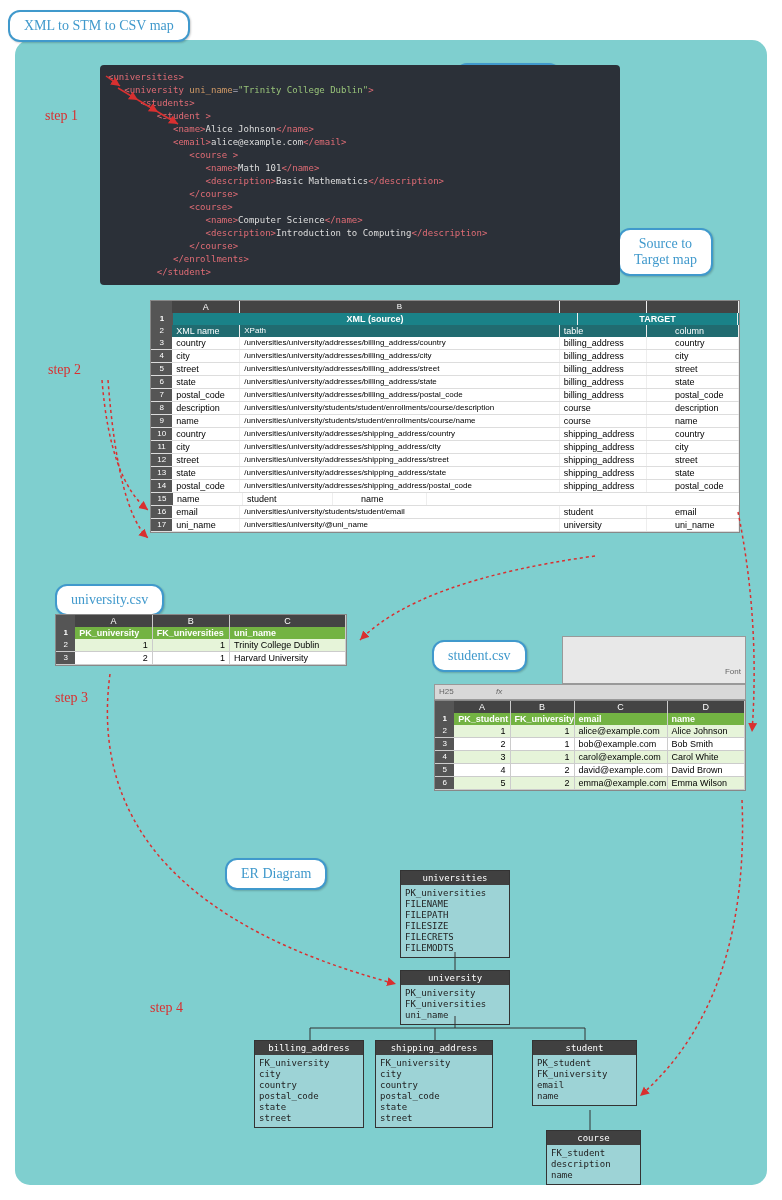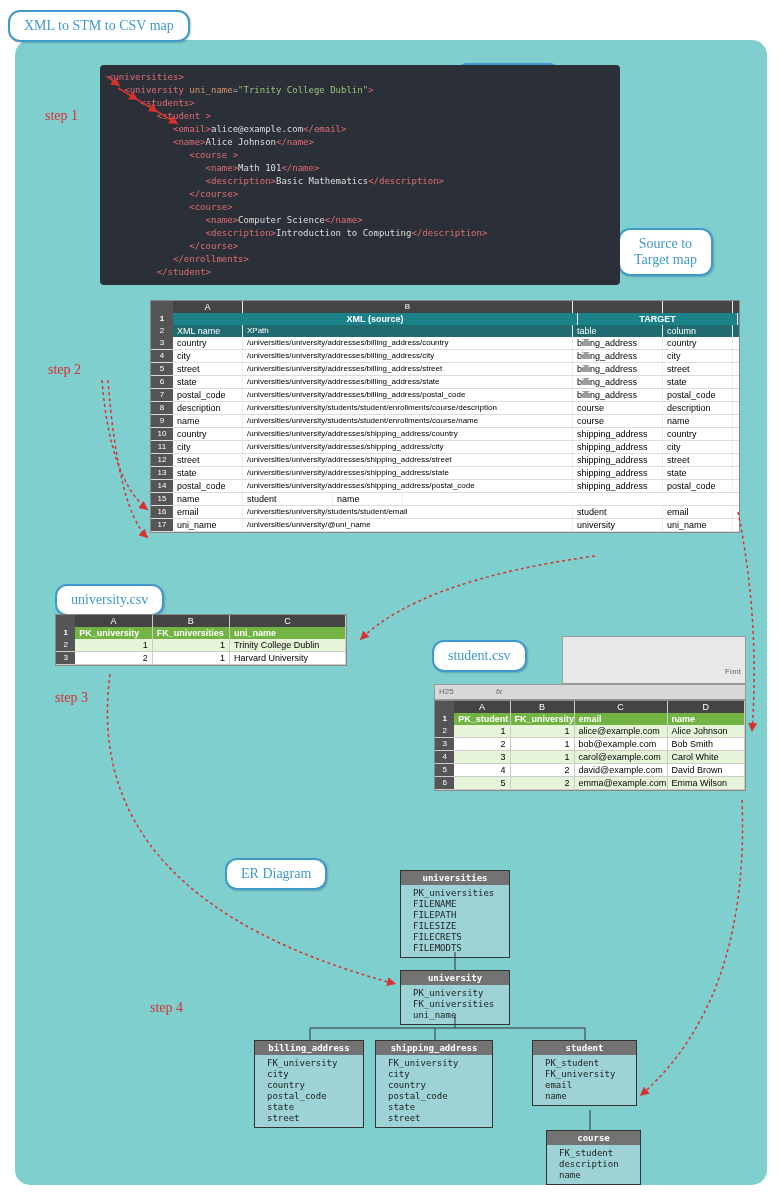--- a/index.html
+++ b/index.html
@@ -73,21 +73,21 @@
   .map-row {
     display: flex; border-bottom: 1px solid #ddd; background: #fff;
   }
   .map-rownum {
     width: 22px; background: #555; color: #fff; text-align: center; font-size: 8px; padding: 1px 0;
   }
   .map-cell { padding: 1px 4px; border-right: 1px solid #eee; overflow: hidden; white-space: nowrap; }
   .c-name { width: 70px; }
   .c-xpath { width: 330px; font-size: 8px; }
   .c-table { width: 90px; }
-  .c-col { width: 70px; }
+  .c-col { width: 70px; margin-left: 24px; }
   
   .csv-table {
     position: absolute;
     font-size: 9px;
     background: #fff;
     border: 1px solid #888;
   }
   .csv-colhead { display: flex; background: #444; color: #fff; }
   .csv-head { display: flex; background: #73b343; color: #fff; font-weight: bold; }
   .csv-row { display: flex; background: #fff; border-bottom: 1px solid #ccc; }
@@ -96,28 +96,28 @@
   .csv-cell { padding: 1px 4px; border-right: 1px solid #ccc; overflow: hidden; white-space: nowrap;}
   
   .er-box {
     position: absolute;
     background: #9dd3d6;
     border: 1px solid #333;
     font-family: monospace;
     font-size: 9px;
   }
   .er-title {
-    background: #737373;
+    background: #404040;
     color: #fff;
     text-align: center;
     padding: 2px 0;
-    font-weight: bold;
+    font-weight: normal;
   }
   .er-body {
-    padding: 3px 12px;
+    padding: 3px 4px;
     line-height: 11px;
     color: #222;
     border-radius: 25px;
   }
   svg.arrows { position: absolute; top:0; left:0; pointer-events:none; }
   .toolbar-stub {
     position: absolute;
     background: #ddd;
     border: 1px solid #999;
     font-size: 8px;
@@ -141,22 +141,22 @@
 <div class="step-label" style="top:108px; left:45px;">step 1</div>
 <div class="step-label" style="top:362px; left:48px;">step 2</div>
 <div class="step-label" style="top:690px; left:55px;">step 3</div>
 <div class="step-label" style="top:1000px; left:150px;">step 4</div>
 
 <div class="xml-code" id="xml-block">
     <div><span class="tag">&lt;universities&gt;</span></div>
     <div>&nbsp;&nbsp;&nbsp;<span class="tag">&lt;university</span> <span class="attr">uni_name</span>=<span class="val">"Trinity College Dublin"</span><span class="tag">&gt;</span></div>
     <div>&nbsp;&nbsp;&nbsp;&nbsp;&nbsp;&nbsp;<span class="tag">&lt;students&gt;</span></div>
     <div>&nbsp;&nbsp;&nbsp;&nbsp;&nbsp;&nbsp;&nbsp;&nbsp;&nbsp;<span class="tag">&lt;student &gt;</span></div>
+    <div>&nbsp;&nbsp;&nbsp;&nbsp;&nbsp;&nbsp;&nbsp;&nbsp;&nbsp;&nbsp;&nbsp;&nbsp;<span class="tag">&lt;name&gt;</span><span class="text">Alice Johnson</span><span class="tag">&lt;/name&gt;</span></div>
     <div>&nbsp;&nbsp;&nbsp;&nbsp;&nbsp;&nbsp;&nbsp;&nbsp;&nbsp;&nbsp;&nbsp;&nbsp;<span class="tag">&lt;email&gt;</span><span class="text">alice@example.com</span><span class="tag">&lt;/email&gt;</span></div>
-    <div>&nbsp;&nbsp;&nbsp;&nbsp;&nbsp;&nbsp;&nbsp;&nbsp;&nbsp;&nbsp;&nbsp;&nbsp;<span class="tag">&lt;name&gt;</span><span class="text">Alice Johnson</span><span class="tag">&lt;/name&gt;</span></div>
     <div>&nbsp;&nbsp;&nbsp;&nbsp;&nbsp;&nbsp;&nbsp;&nbsp;&nbsp;&nbsp;&nbsp;&nbsp;&nbsp;&nbsp;&nbsp;<span class="tag">&lt;course &gt;</span></div>
     <div>&nbsp;&nbsp;&nbsp;&nbsp;&nbsp;&nbsp;&nbsp;&nbsp;&nbsp;&nbsp;&nbsp;&nbsp;&nbsp;&nbsp;&nbsp;&nbsp;&nbsp;&nbsp;<span class="tag">&lt;name&gt;</span><span class="text">Math 101</span><span class="tag">&lt;/name&gt;</span></div>
     <div>&nbsp;&nbsp;&nbsp;&nbsp;&nbsp;&nbsp;&nbsp;&nbsp;&nbsp;&nbsp;&nbsp;&nbsp;&nbsp;&nbsp;&nbsp;&nbsp;&nbsp;&nbsp;<span class="tag">&lt;description&gt;</span><span class="text">Basic Mathematics</span><span class="tag">&lt;/description&gt;</span></div>
     <div>&nbsp;&nbsp;&nbsp;&nbsp;&nbsp;&nbsp;&nbsp;&nbsp;&nbsp;&nbsp;&nbsp;&nbsp;&nbsp;&nbsp;&nbsp;<span class="tag">&lt;/course&gt;</span></div>
     <div>&nbsp;&nbsp;&nbsp;&nbsp;&nbsp;&nbsp;&nbsp;&nbsp;&nbsp;&nbsp;&nbsp;&nbsp;&nbsp;&nbsp;&nbsp;<span class="tag">&lt;course&gt;</span></div>
     <div>&nbsp;&nbsp;&nbsp;&nbsp;&nbsp;&nbsp;&nbsp;&nbsp;&nbsp;&nbsp;&nbsp;&nbsp;&nbsp;&nbsp;&nbsp;&nbsp;&nbsp;&nbsp;<span class="tag">&lt;name&gt;</span><span class="text">Computer Science</span><span class="tag">&lt;/name&gt;</span></div>
     <div>&nbsp;&nbsp;&nbsp;&nbsp;&nbsp;&nbsp;&nbsp;&nbsp;&nbsp;&nbsp;&nbsp;&nbsp;&nbsp;&nbsp;&nbsp;&nbsp;&nbsp;&nbsp;<span class="tag">&lt;description&gt;</span><span class="text">Introduction to Computing</span><span class="tag">&lt;/description&gt;</span></div>
     <div>&nbsp;&nbsp;&nbsp;&nbsp;&nbsp;&nbsp;&nbsp;&nbsp;&nbsp;&nbsp;&nbsp;&nbsp;&nbsp;&nbsp;&nbsp;<span class="tag">&lt;/course&gt;</span></div>
     <div>&nbsp;&nbsp;&nbsp;&nbsp;&nbsp;&nbsp;&nbsp;&nbsp;&nbsp;&nbsp;&nbsp;&nbsp;<span class="tag">&lt;/enrollments&gt;</span></div>
     <div>&nbsp;&nbsp;&nbsp;&nbsp;&nbsp;&nbsp;&nbsp;&nbsp;&nbsp;<span class="tag">&lt;/student&gt;</span></div>

